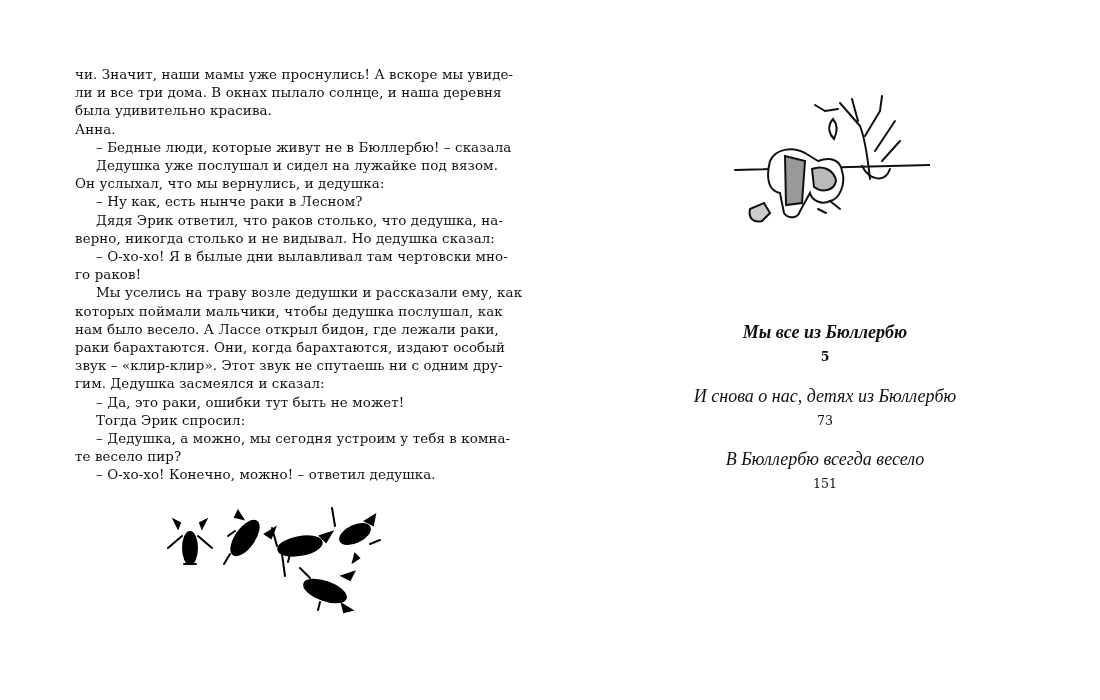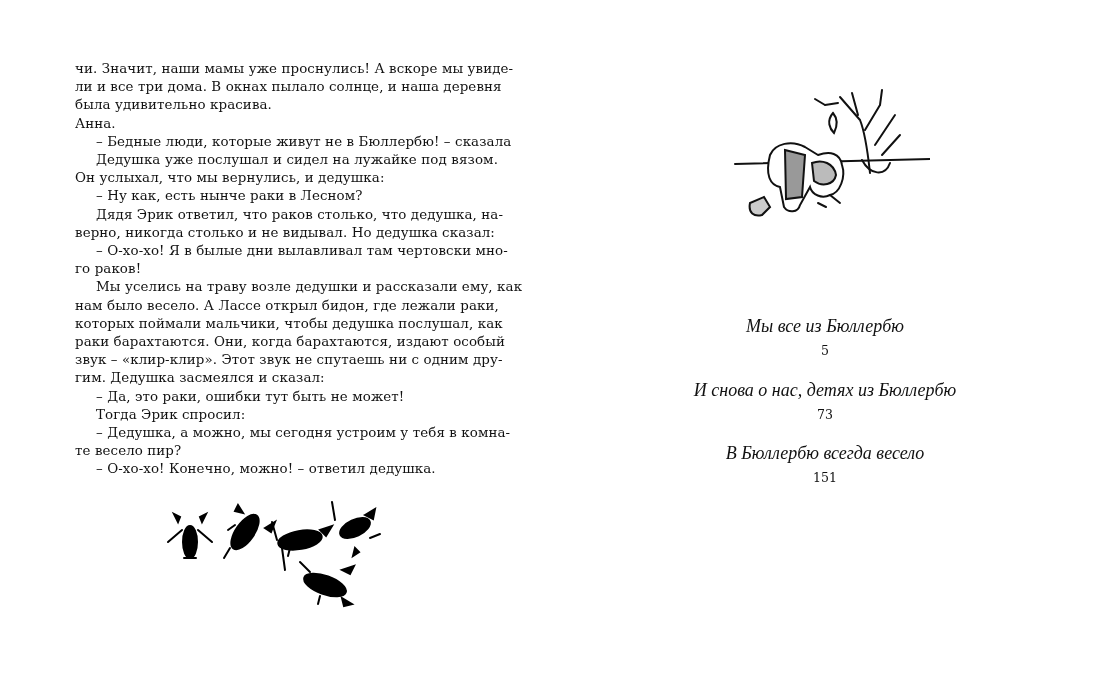--- a/index.html
+++ b/index.html
@@ -1,20 +1,20 @@
 <!DOCTYPE html>
 <html><head>
 <meta charset="utf-8">
 <style>
   html, body { margin: 0; padding: 0; }
   body {
     width: 1100px; height: 700px; background: #ffffff; position: relative; overflow: hidden;
     font-family: "DejaVu Serif", "Liberation Serif", serif; color: #111;
   }
-  .page { position: absolute; top: 0; height: 524px; }
+  .page { position: absolute; top: 6px; height: 524px; }
   .page-left { left: 0; width: 550px; }
   .page-right { left: 550px; width: 550px; }
 
   .body-text {
     position: absolute; left: 75px; top: 60px; width: 423px;
     font-size: 13.4px; line-height: 18.2px; text-align: justify; letter-spacing: 0.1px;
   }
   .body-text .line { display: block; white-space: nowrap; text-align-last: justify; text-align: justify; }
   .body-text .line.indent { padding-left: 21px; }
   .body-text .line.last { text-align-last: left; }
@@ -42,22 +42,22 @@
       <span class="line last">Анна.</span>
       <span class="line indent">– Бедные люди, которые живут не в Бюллербю! – сказала</span>
       <span class="line indent">Дедушка уже послушал и сидел на лужайке под вязом.</span>
       <span class="line last">Он услыхал, что мы вернулись, и дедушка:</span>
       <span class="line indent last">– Ну как, есть нынче раки в Лесном?</span>
       <span class="line indent">Дядя Эрик ответил, что раков столько, что дедушка, на-</span>
       <span class="line last">верно, никогда столько и не видывал. Но дедушка сказал:</span>
       <span class="line indent">– О-хо-хо! Я в былые дни вылавливал там чертовски мно-</span>
       <span class="line last">го раков!</span>
       <span class="line indent">Мы уселись на траву возле дедушки и рассказали ему, как</span>
+      <span class="line">которых поймали мальчики, чтобы дедушка послушал, как</span>
       <span class="line">нам было весело. А Лассе открыл бидон, где лежали раки,</span>
-      <span class="line">которых поймали мальчики, чтобы дедушка послушал, как</span>
       <span class="line">раки барахтаются. Они, когда барахтаются, издают особый</span>
       <span class="line">звук – «клир-клир». Этот звук не спутаешь ни с одним дру-</span>
       <span class="line last">гим. Дедушка засмеялся и сказал:</span>
       <span class="line indent last">– Да, это раки, ошибки тут быть не может!</span>
       <span class="line indent last">Тогда Эрик спросил:</span>
       <span class="line indent">– Дедушка, а можно, мы сегодня устроим у тебя в комна-</span>
       <span class="line last">те весело пир?</span>
       <span class="line indent last">– О-хо-хо! Конечно, можно! – ответил дедушка.</span>
     </div>
 
@@ -111,21 +111,21 @@
 
       <path d="M40 70 C45 58 62 55 75 62 L88 70 C100 66 110 68 112 80 C116 92 110 108 100 110 C92 114 82 110 80 102 L70 120 C68 128 58 128 54 122 L50 102 C40 100 35 90 40 70 Z" fill="#fff"></path>
       <path d="M55 65 L75 70 L72 112 L56 114 Z" fill="#999" stroke="#111"></path>
       <path d="M82 78 C92 74 104 78 106 90 C104 100 92 102 84 96 Z" fill="#bbb"></path>
       <path d="M20 118 C18 128 24 132 32 130 L40 122 L34 112 Z" fill="#ccc"></path>
       <path d="M88 118 L96 122 M100 110 L110 118"></path>
     </g>
   </svg>
 
 
-  <div class="toc-entry" style="top:316px;">
+  <div class="toc-entry" style="top:316px;font-weight:bold;">
     <span class="t">Мы все из Бюллербю</span>
     <span class="p">5</span>
   </div>
   <div class="toc-entry" style="top:380px;">
     <span class="t">И снова о нас, детях из Бюллербю</span>
     <span class="p">73</span>
   </div>
   <div class="toc-entry" style="top:443px;">
     <span class="t">В Бюллербю всегда весело</span>
     <span class="p">151</span>

